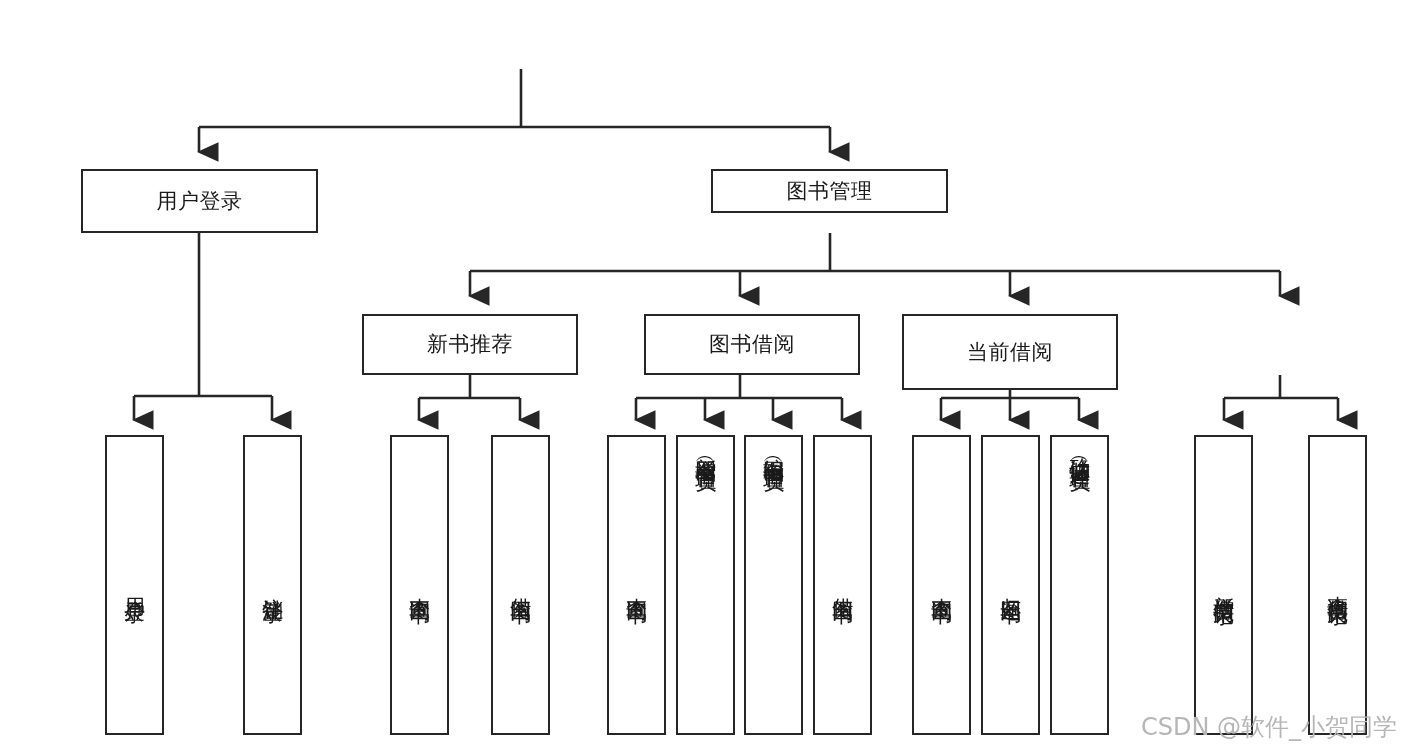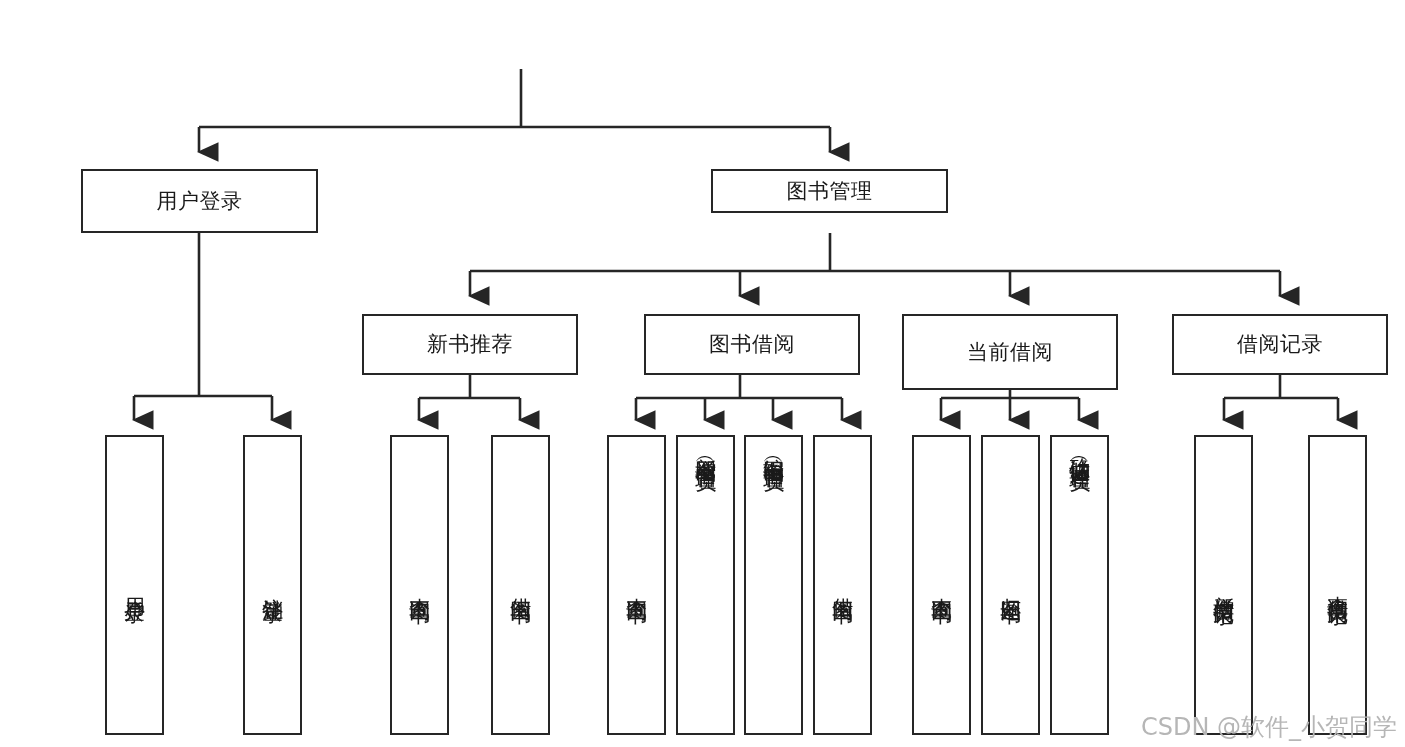--- a/index.html
+++ b/index.html
@@ -136,23 +136,20 @@
   </div>
 
   <div class="node" style="left:612px; top:314px; width:216px; height:61px;margin-left:32px;">
     <span class="label">图书借阅</span>
   </div>
 
   <div class="node" style="left:902px; top:314px; width:216px; height:76px;">
     <span class="label">当前借阅</span>
   </div>
 
-  <div class="node" style="left:1172px; top:314px; width:216px; height:61px;">
-    <span class="label">借阅记录</span>
-  </div>
 
   <div class="node vertical" style="left:105px; top:435px; width:59px; height:300px;">
     <span class="label">用户登录</span>
   </div>
 
   <div class="node vertical" style="left:243px; top:435px; width:59px; height:300px;">
     <span class="label">注销登录</span>
   </div>
 
   <div class="node vertical" style="left:390px; top:435px; width:59px; height:300px;">

